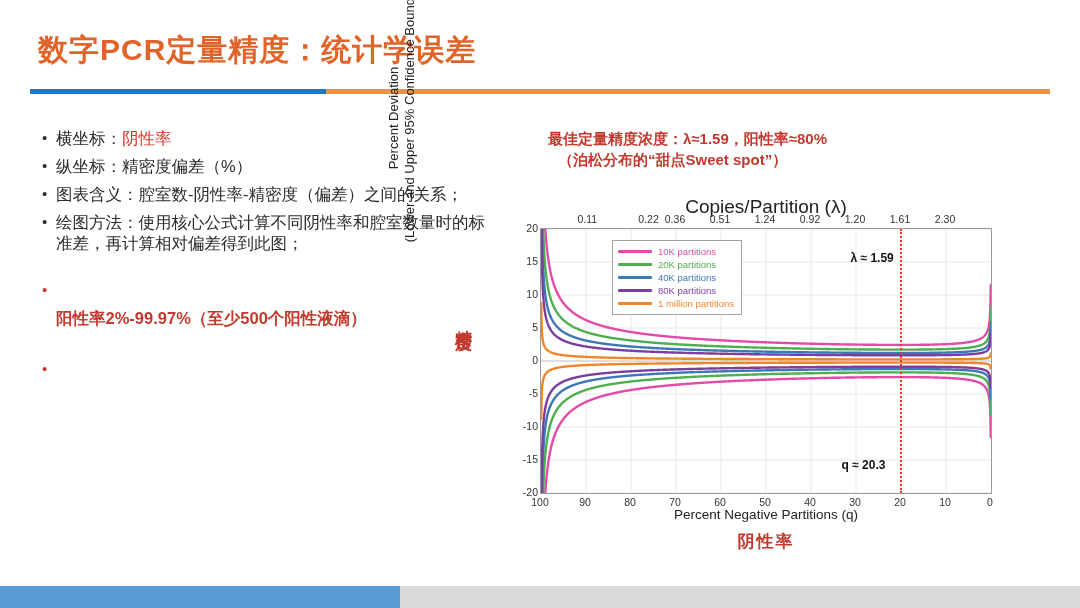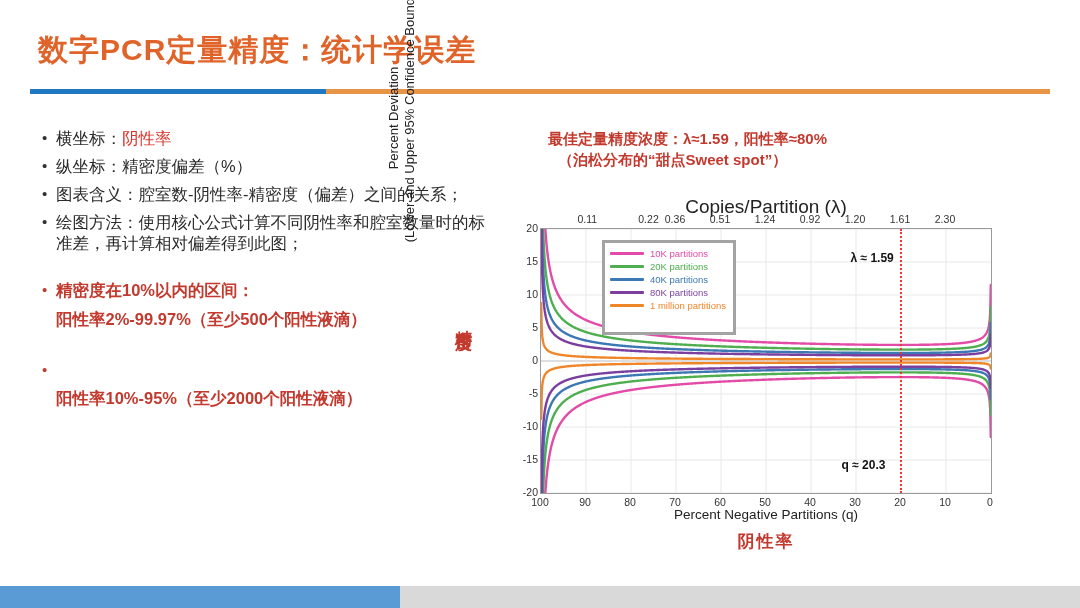--- a/index.html
+++ b/index.html
@@ -75,22 +75,22 @@
     writing-mode:vertical-rl;letter-spacing:2px;
   }
   .xcn{
     position:absolute;left:78px;top:334px;width:452px;text-align:center;
     font-size:17px;color:#C3392E;font-weight:bold;letter-spacing:2px;
   }
   .ann{position:absolute;font-size:12px;font-weight:bold;color:#111;white-space:nowrap;}
 
   
   .legend{
-    position:absolute;left:140px;top:44px;
-    border:3px solid #a3a3a3;background:#fff;padding:4px 7px 20px 5px;
+    position:absolute;left:150px;top:44px;
+    border:1px solid #a3a3a3;background:#fff;padding:4px 7px 4px 5px;
   }
   .lgrow{display:flex;align-items:center;height:13px;}
   .swatch{width:34px;height:2.6px;margin-right:6px;border-radius:1px;}
   .lgtxt{font-size:9.5px;}
 
   
   .footbar{position:absolute;left:0;bottom:0;width:100%;height:22px;background:#d9d9d9;}
   .footbar .b{position:absolute;left:0;top:0;width:37%;height:100%;background:#5B9BD5;}
 </style>
 </head>
@@ -124,30 +124,28 @@
     </div>
 
     <div class="bl dark">
       <div class="dot">•</div>
       <div class="txt">绘图方法：使用核心公式计算不同阴性率和腔室数量时的标准差，再计算相对偏差得到此图；</div>
     </div>
 
     <div class="grp">
       <div class="bl red">
         <div class="dot">•</div>
-        <div class="txt">精密度在10%以内的区间：</div>
       </div>
       <div class="sub">阳性率2%-99.97%（至少500个阳性液滴）</div>
     </div>
 
     <div class="grp2">
       <div class="bl red">
         <div class="dot">•</div>
       </div>
-      <div class="sub">阳性率10%-95%（至少2000个阳性液滴）</div>
     </div>
 
   </div>
 
   <div class="note">
     <div>最佳定量精度浓度：λ≈1.59，阳性率≈80%</div>
     <div class="l2">（泊松分布的“甜点Sweet spot”）</div>
   </div>
 
   <div class="chartwrap">

